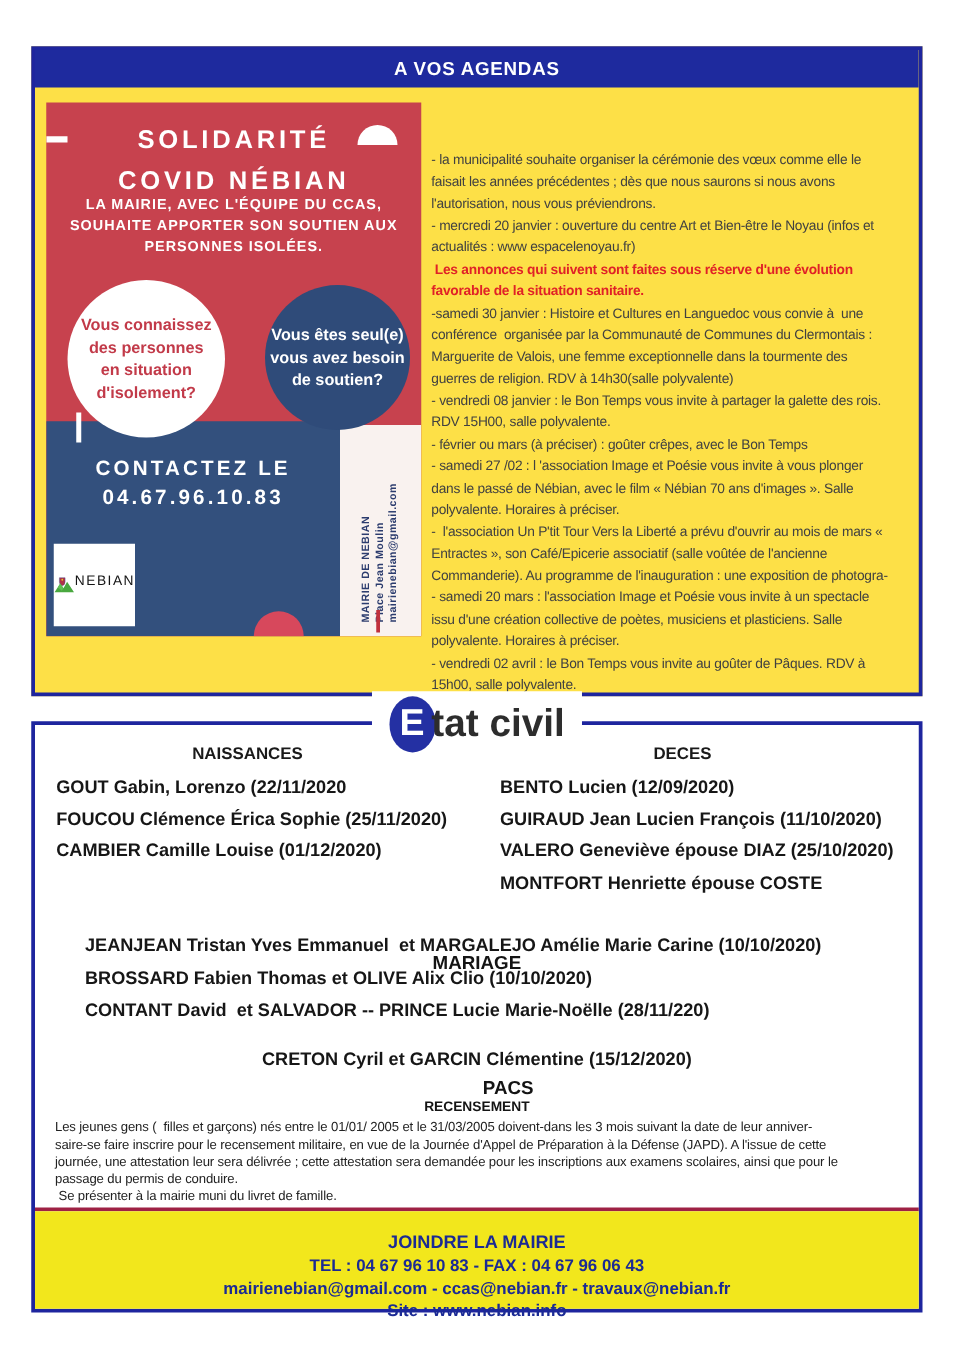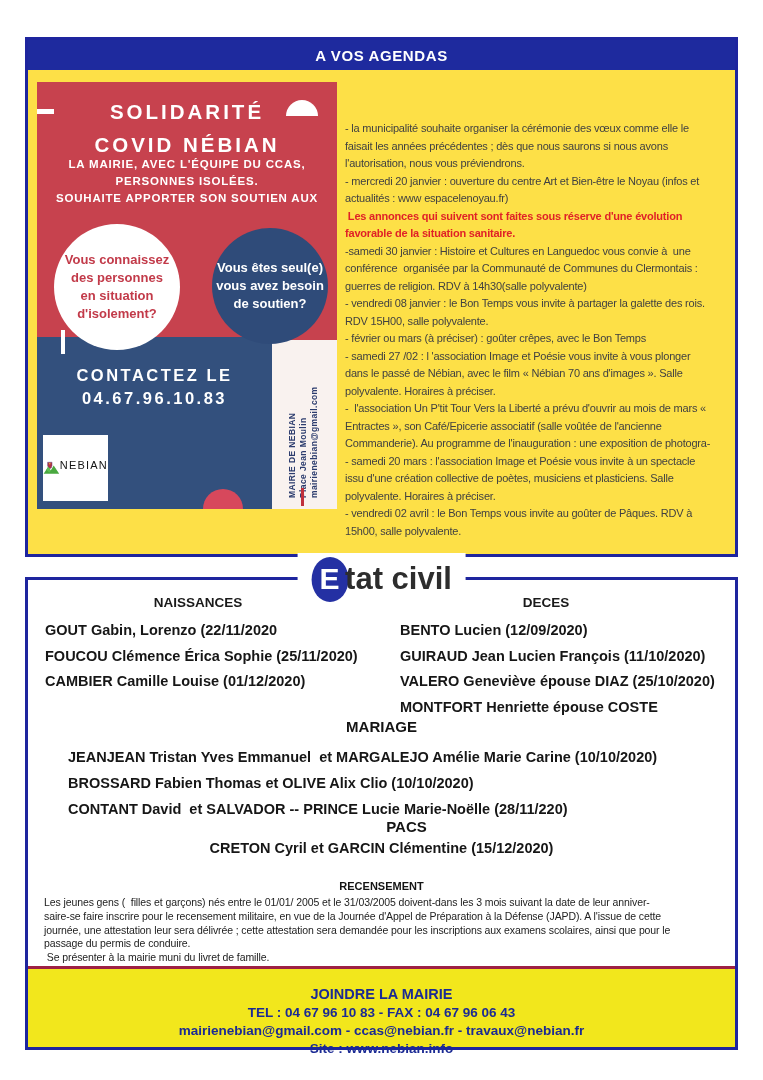--- a/index.html
+++ b/index.html
@@ -56,21 +56,21 @@
   .ec-title{position:absolute;top:-27px;left:50%;transform:translateX(-50%);
             background:#fff;padding:0 14px;display:flex;align-items:center;height:52px;}
   .ec-e{width:37px;height:45px;border-radius:50%;background:#2430a3;color:#fff;
         display:flex;align-items:center;justify-content:center;font-weight:bold;
         font-size:30px;margin-right:-3px;}
   .ec-rest{font-size:31px;font-weight:bold;color:#2d2d2d;}
   .ec-h{position:absolute;font-weight:bold;font-size:13.5px;color:#1a1a1a;width:200px;text-align:center;}
   .ec-list{position:absolute;font-weight:bold;font-size:14.5px;color:#161616;line-height:25.5px;}
   .ec-list .line{white-space:pre;}
   .ec-center-h{position:absolute;left:0;width:707px;text-align:center;font-weight:bold;
-               font-size:15px;color:#141414;}
+               font-size:15px;color:#141414;margin-top:44px;}
   .ec-pacs-list{position:absolute;left:0;top:258px;width:707px;text-align:center;
                 font-weight:bold;font-size:14.5px;color:#161616;line-height:21px;}
   .rec-h{position:absolute;left:0;top:300px;width:707px;text-align:center;font-weight:bold;
          font-size:11px;color:#141414;}
   .rec-p{position:absolute;left:16px;top:316px;width:678px;font-size:10.5px;
          line-height:13.8px;color:#222;letter-spacing:-0.1px;}
   .rec-p .line{white-space:pre;}
   .maroon{position:absolute;left:0;top:386px;width:707px;height:3px;background:#9e2144;}
   .footer-band{position:absolute;left:0;top:389px;width:707px;height:78px;background:#f2e71c;
                color:#1b2a94;text-align:center;font-weight:bold;}
@@ -92,22 +92,22 @@
     <div class="p-halfwhite"></div>
 
     <div class="p-title">
 
     <div class="line">SOLIDARITÉ</div>
         <div class="line">COVID NÉBIAN</div>
       </div>
     <div class="p-sub">
 
     <div class="line">LA MAIRIE, AVEC L'ÉQUIPE DU CCAS,</div>
+        <div class="line">SOUHAITE APPORTER SON SOUTIEN AUX</div>
         <div class="line">PERSONNES ISOLÉES.</div>
-        <div class="line">SOUHAITE APPORTER SON SOUTIEN AUX</div>
       </div>
 
     <div class="bubble b-left">
 
     <div>Vous connaissez</div>
         <div>des personnes</div>
         <div>en situation</div>
         <div>d'isolement?</div>
       </div>
     <div class="bubble b-right">
@@ -149,20 +149,21 @@
 
   <div class="line">- la municipalité souhaite organiser la cérémonie des vœux comme elle le</div>
       <div class="line">faisait les années précédentes ; dès que nous saurons si nous avons</div>
       <div class="line">l'autorisation, nous vous préviendrons.</div>
       <div class="line">- mercredi 20 janvier : ouverture du centre Art et Bien-être le Noyau (infos et</div>
       <div class="line">actualités : www espacelenoyau.fr)</div>
       <div class="line red"> Les annonces qui suivent sont faites sous réserve d'une évolution</div>
       <div class="line red">favorable de la situation sanitaire.</div>
       <div class="line">-samedi 30 janvier : Histoire et Cultures en Languedoc vous convie à  une</div>
       <div class="line">conférence  organisée par la Communauté de Communes du Clermontais :</div>
+      <div class="line">Marguerite de Valois, une femme exceptionnelle dans la tourmente des</div>
       <div class="line">guerres de religion. RDV à 14h30(salle polyvalente)</div>
       <div class="line">- vendredi 08 janvier : le Bon Temps vous invite à partager la galette des rois.</div>
       <div class="line">RDV 15H00, salle polyvalente.</div>
       <div class="line">- février ou mars (à préciser) : goûter crêpes, avec le Bon Temps</div>
       <div class="line">- samedi 27 /02 : l 'association Image et Poésie vous invite à vous plonger</div>
       <div class="line">dans le passé de Nébian, avec le film « Nébian 70 ans d'images ». Salle</div>
       <div class="line">polyvalente. Horaires à préciser.</div>
       <div class="line">-  l'association Un P'tit Tour Vers la Liberté a prévu d'ouvrir au mois de mars «</div>
       <div class="line">Entractes », son Café/Epicerie associatif (salle voûtée de l'ancienne</div>
       <div class="line">Commanderie). Au programme de l'inauguration : une exposition de photogra-</div>

